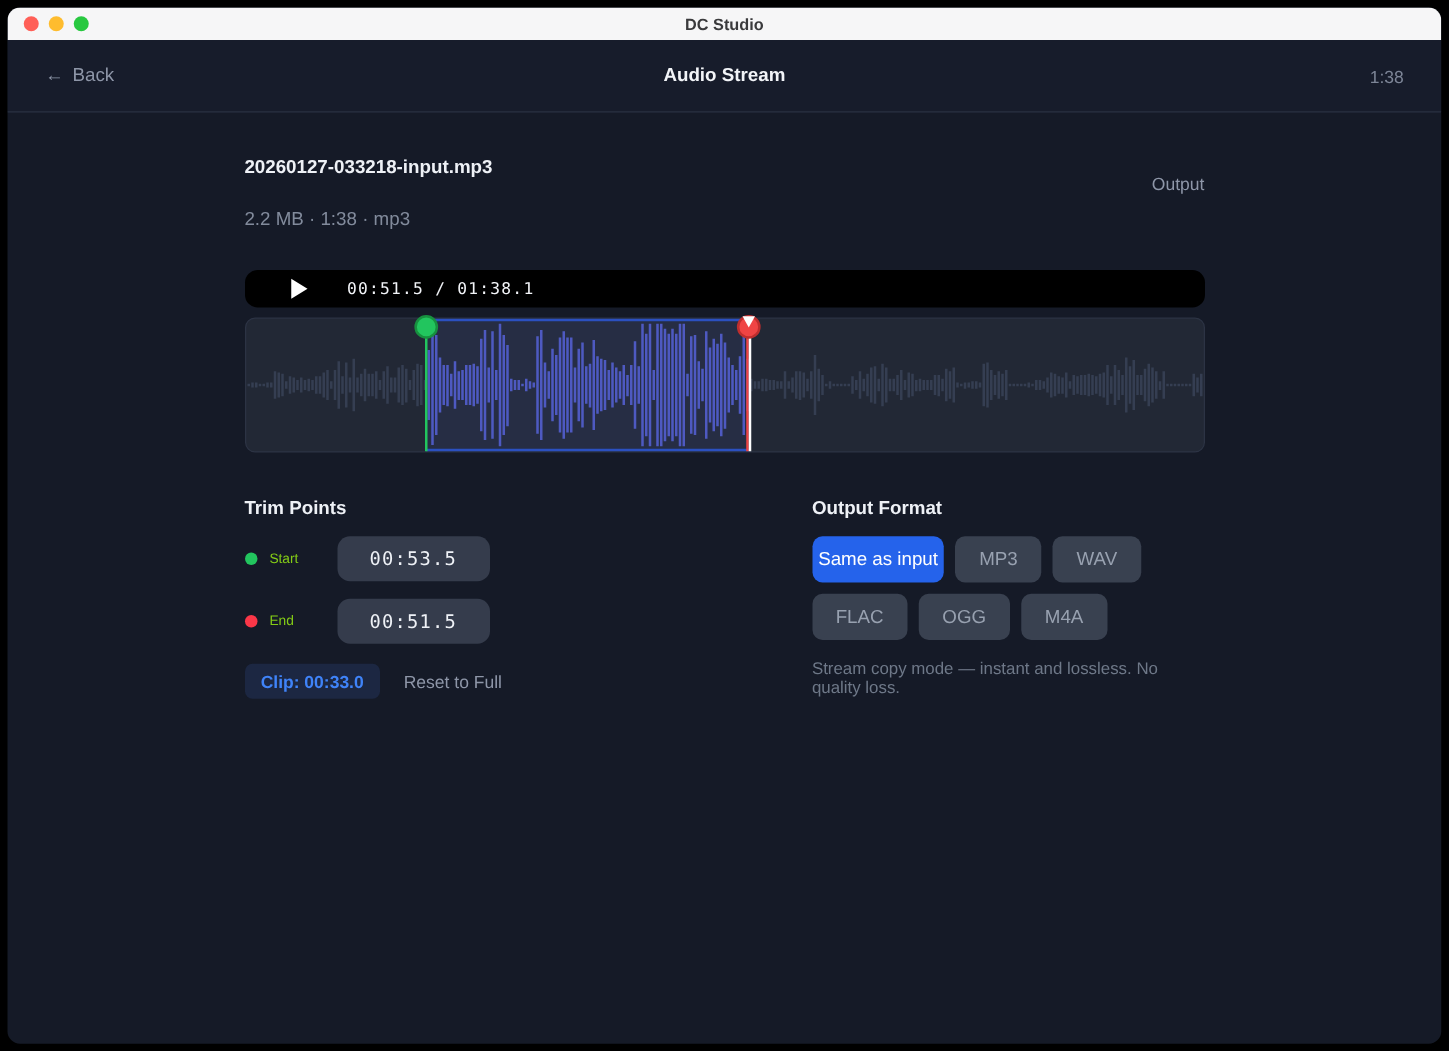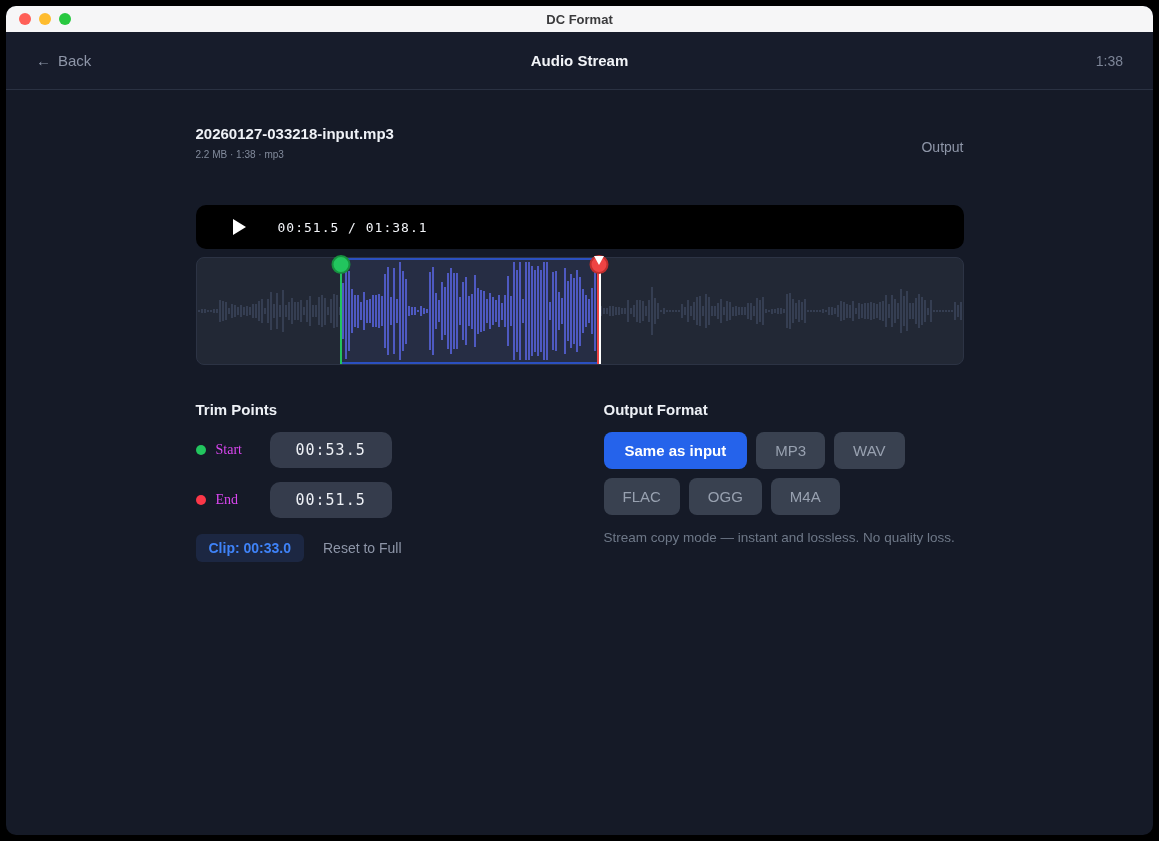--- a/index.html
+++ b/index.html
@@ -23,24 +23,24 @@
   .back { display:flex; align-items:center; gap:7px; color:#8e96a8; font-size:15px; cursor:default; }
   .hdr-title { position:absolute; left:0; right:0; text-align:center; color:#f2f4f8; font-size:15px; font-weight:700; }
   .hdr-dur { margin-left:auto; color:#7d8597; font-size:14px; position:relative; z-index:1; }
 
   
   .content { flex:1; overflow:hidden; }
   .container { width:768px; margin:0 auto; padding-top:35px; }
 
   .file-row { display:flex; justify-content:space-between; align-items:flex-start; }
   .file-name { color:#eef1f6; font-size:15px; font-weight:700; }
-  .file-meta { color:#828b9c; font-size:10px; margin-top:7px; }
+  .file-meta { color:#828b9c; font-size:15px; margin-top:25px; }
   .remove { color:#8e96a8; font-size:14px; padding-top:14px; }
 
-  .player { margin-top:45px; height:44px; background:#000; border-radius:10px; display:flex; align-items:center; padding:0 16px; }
+  .player { margin-top:32px; height:30px; background:#000; border-radius:10px; display:flex; align-items:center; padding:0 16px; }
   .play-btn { width:28px; height:28px; margin-left:14px; display:flex; align-items:center; justify-content:center; }
   .play-tri { width:0; height:0; border-left:13px solid #fff; border-top:8px solid transparent; border-bottom:8px solid transparent; }
   .player-time { margin-left:24px; color:#f2f4f8; font-family:"DejaVu Sans Mono", monospace; font-size:13px; letter-spacing:1px; }
 
   .wave-head { margin-top:21px; display:flex; justify-content:space-between; align-items:baseline; }
   .wave-label { color:#969eaf; font-size:13px; }
   .wave-selected { color:#3b82f6; font-size:13px; font-weight:600; }
 
   .waveform { position:relative; margin-top:8px; height:108px; background:#222835; border:1px solid #2c3344; border-radius:8px; }
   .bars { position:absolute; inset:0; display:flex; align-items:center; overflow:hidden; border-radius:8px; padding:0 1px; }
@@ -52,56 +52,56 @@
   .marker-line { position:absolute; top:0; bottom:0; width:2px; }
   .start-line { background:#22c55e; }
   .end-line { background:#ef4444; }
   .playhead-line { background:#ffffff; width:2px; }
   .handle { position:absolute; top:-3px; width:19px; height:19px; border-radius:50%; transform:translateX(-50%); }
   .start-handle { background:#22c55e; border:2px solid #17903f; }
   .end-handle { background:#ef4444; border:2px solid #be2e2e; }
   .playhead-cap { position:absolute; top:-2px; transform:translateX(-50%); width:0; height:0;
                   border-left:5px solid transparent; border-right:5px solid transparent; border-top:9px solid #fff; }
 
-  .sections { margin-top:36px; display:grid; grid-template-columns:408px 1fr; }
+  .sections { margin-top:36px; display:grid; grid-template-columns:408px 1fr;gap:46px; }
   .section-h { color:#eef1f6; font-size:15px; font-weight:700; }
 
   .trim-row { display:flex; align-items:center; margin-top:14px; }
   .dot { width:10px; height:10px; border-radius:50%; flex:0 0 auto; }
   .dot.green { background:#22c55e; }
   .dot.red { background:#fb3748; }
-  .trim-label { color:#d946ef; font-size:14px; margin-left:10px; width:42px;font-family:Liberation Serif, serif; }
+  .trim-label { color:#84cc16; font-size:11px; margin-left:10px; width:42px; }
   .time-box { background:#353c4c; border-radius:10px; padding:9px 26px; color:#eef1f6;
               font-family:"DejaVu Sans Mono", monospace; font-size:15px; letter-spacing:1px; margin-left:12px; }
 
   .clip-row { display:flex; align-items:center; margin-top:16px; }
   .clip-badge { background:#1c2742; color:#3f83f8; font-size:14px; font-weight:600; padding:6px 13px; border-radius:6px; }
   .reset { color:#8e96a8; font-size:14px; margin-left:19px; }
 
   .fmt-grid { margin-top:14px; display:flex; flex-wrap:wrap; gap:9px; max-width:360px; }
   .fmt-btn { height:37px; padding:0 19px; border-radius:8px; border:none; font-family:"Liberation Sans", sans-serif;
              font-size:15px; background:#394150; color:#98a1b0; font-weight:500; }
-  .fmt-btn.selected { background:#2563eb; color:#fff; font-weight:700; padding:0 21px; }
+  .fmt-btn.selected { background:#2563eb; color:#fff; font-weight:400; padding:0 5px; }
   .fmt-note { margin-top:15px; color:#6e7888; font-size:13.5px; }
 
   .trim-action { margin-top:30px; width:100%; height:42px; background:#2563eb; border:none; border-radius:10px;
                  color:#fff; font-size:15px; font-weight:700; font-family:"Liberation Sans", sans-serif; }
 </style>
 </head>
 <body>
 
 <div class="window">
 
   <div class="titlebar">
     <div class="traffic">
       <span class="light red"></span>
       <span class="light yellow"></span>
       <span class="light green"></span>
     </div>
-    <div class="win-title">DC Format</div>
+    <div class="win-title">DC Studio</div>
   </div>
 
   <div class="header">
     <div class="back">
       <span>←</span>
       <span>Back</span>
     </div>
     <div class="hdr-title">Audio Stream</div>
     <div class="hdr-dur">1:38</div>
   </div>

